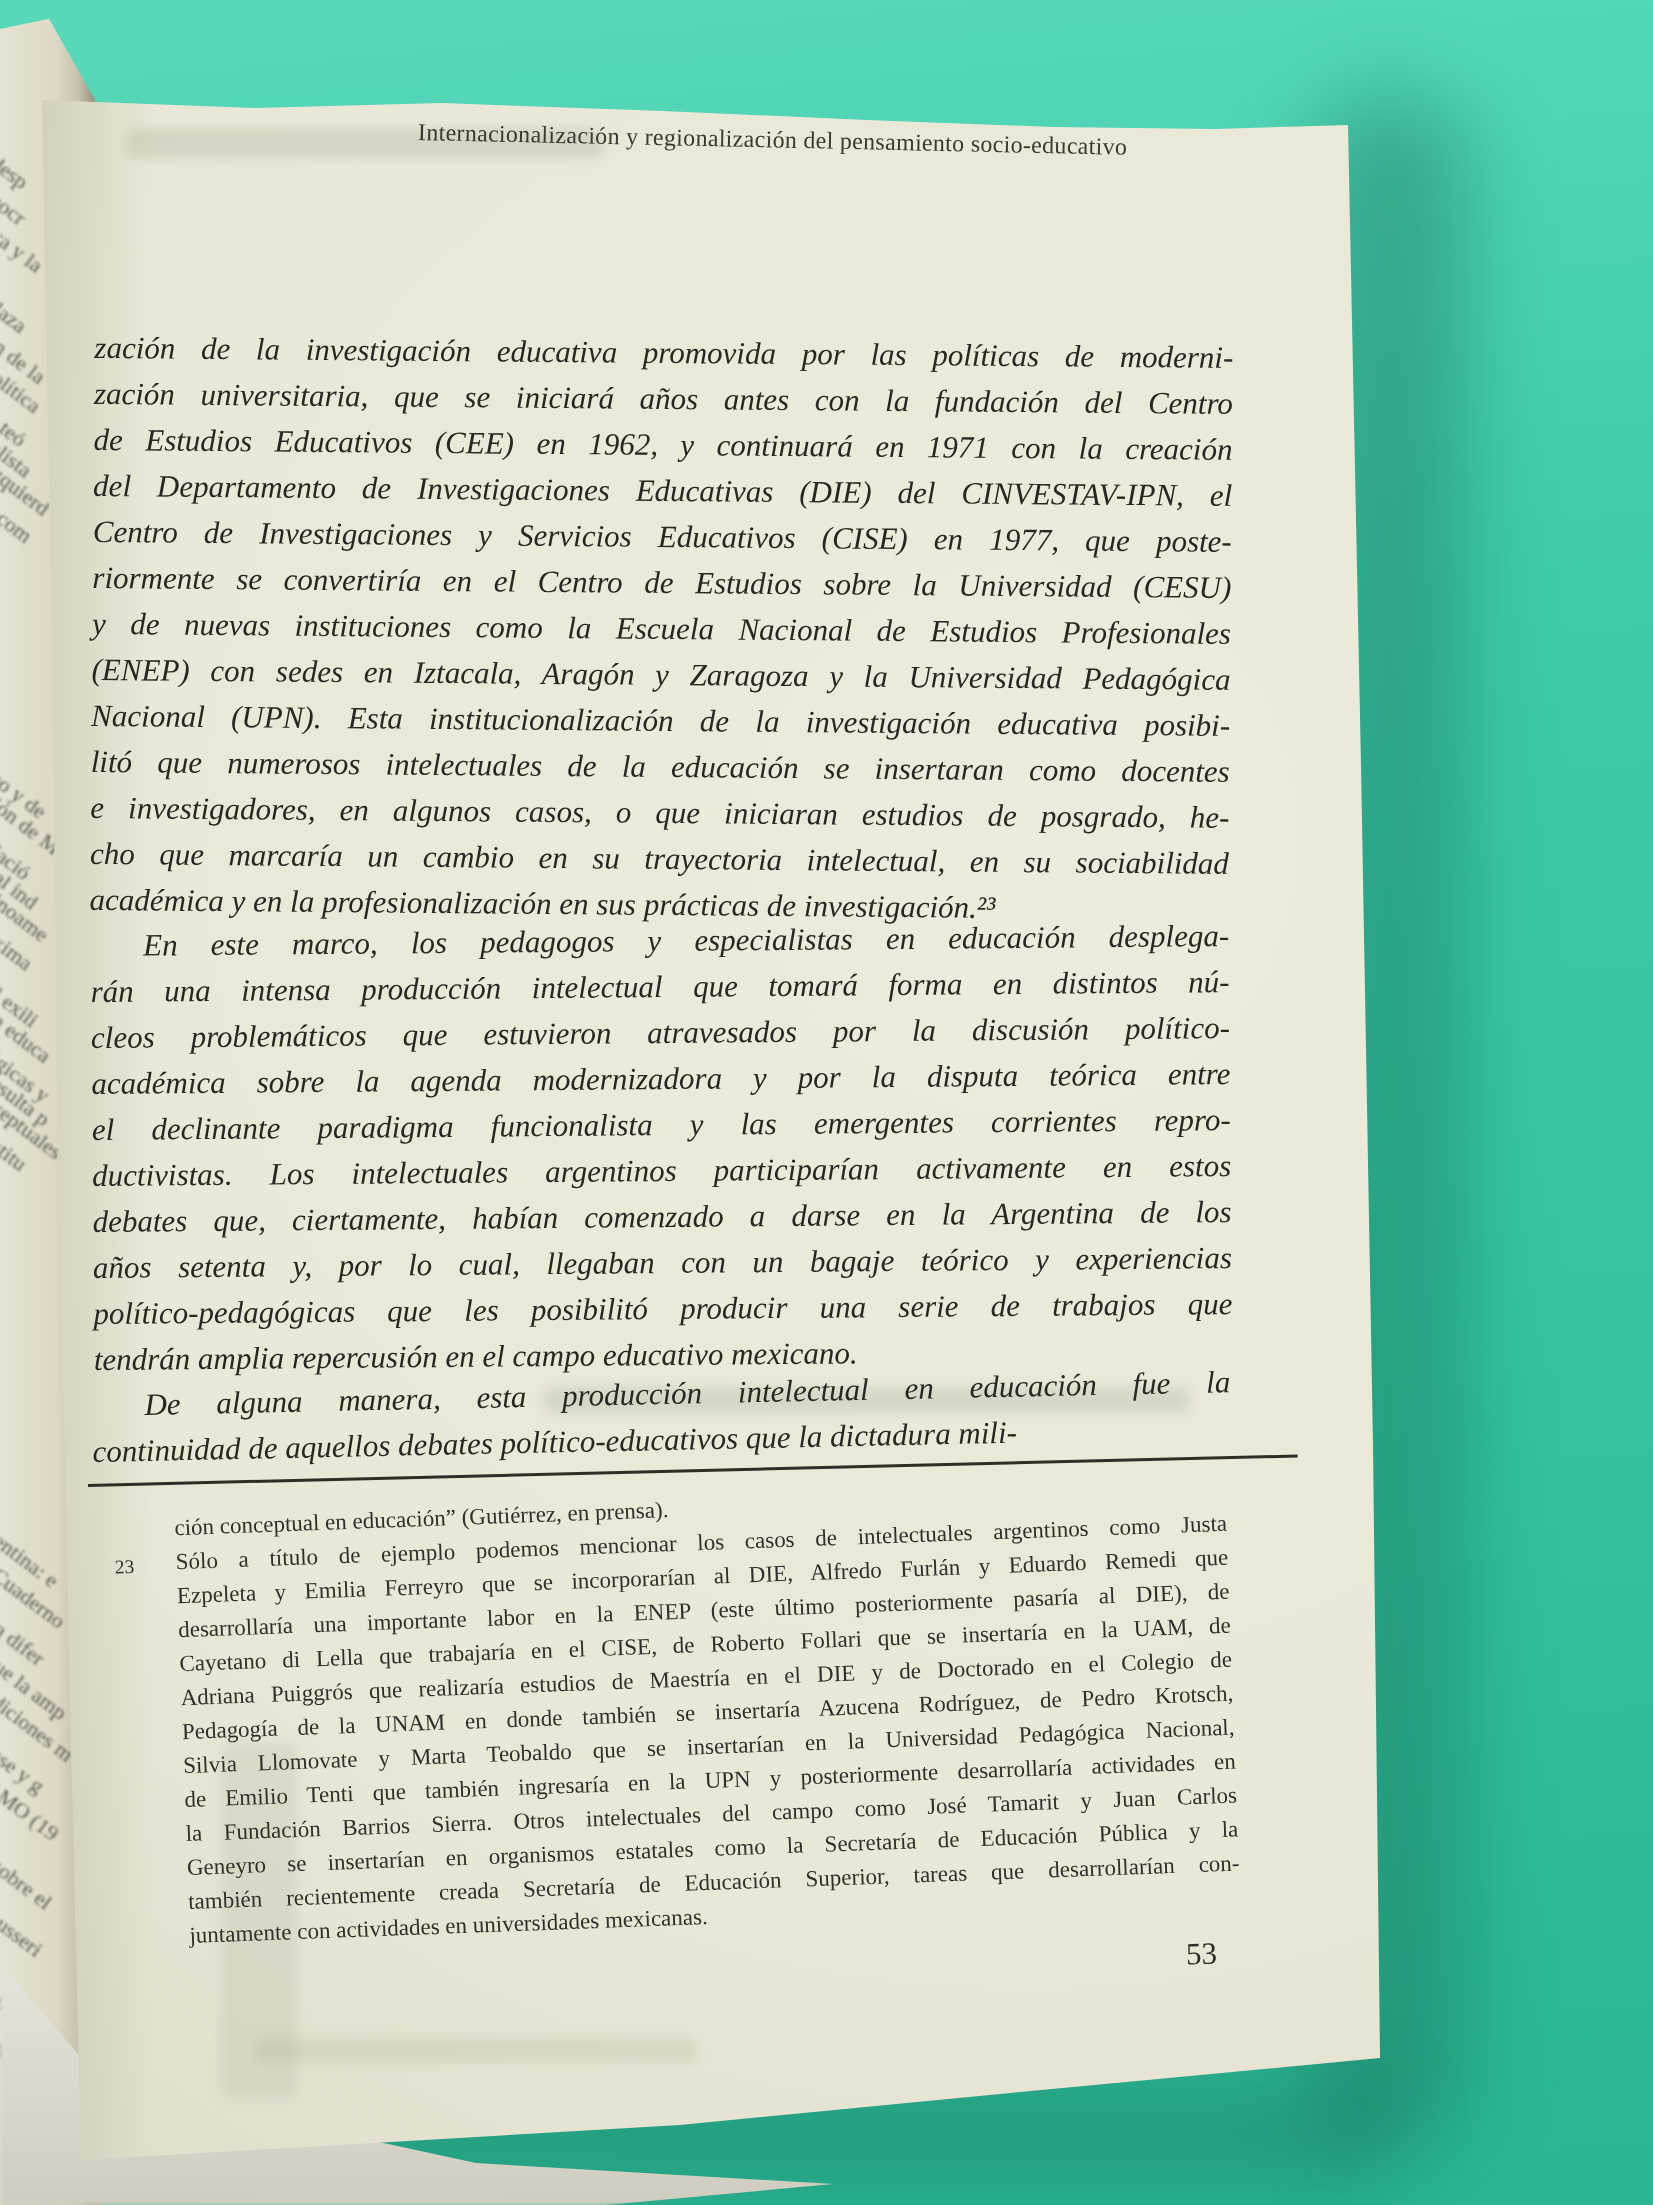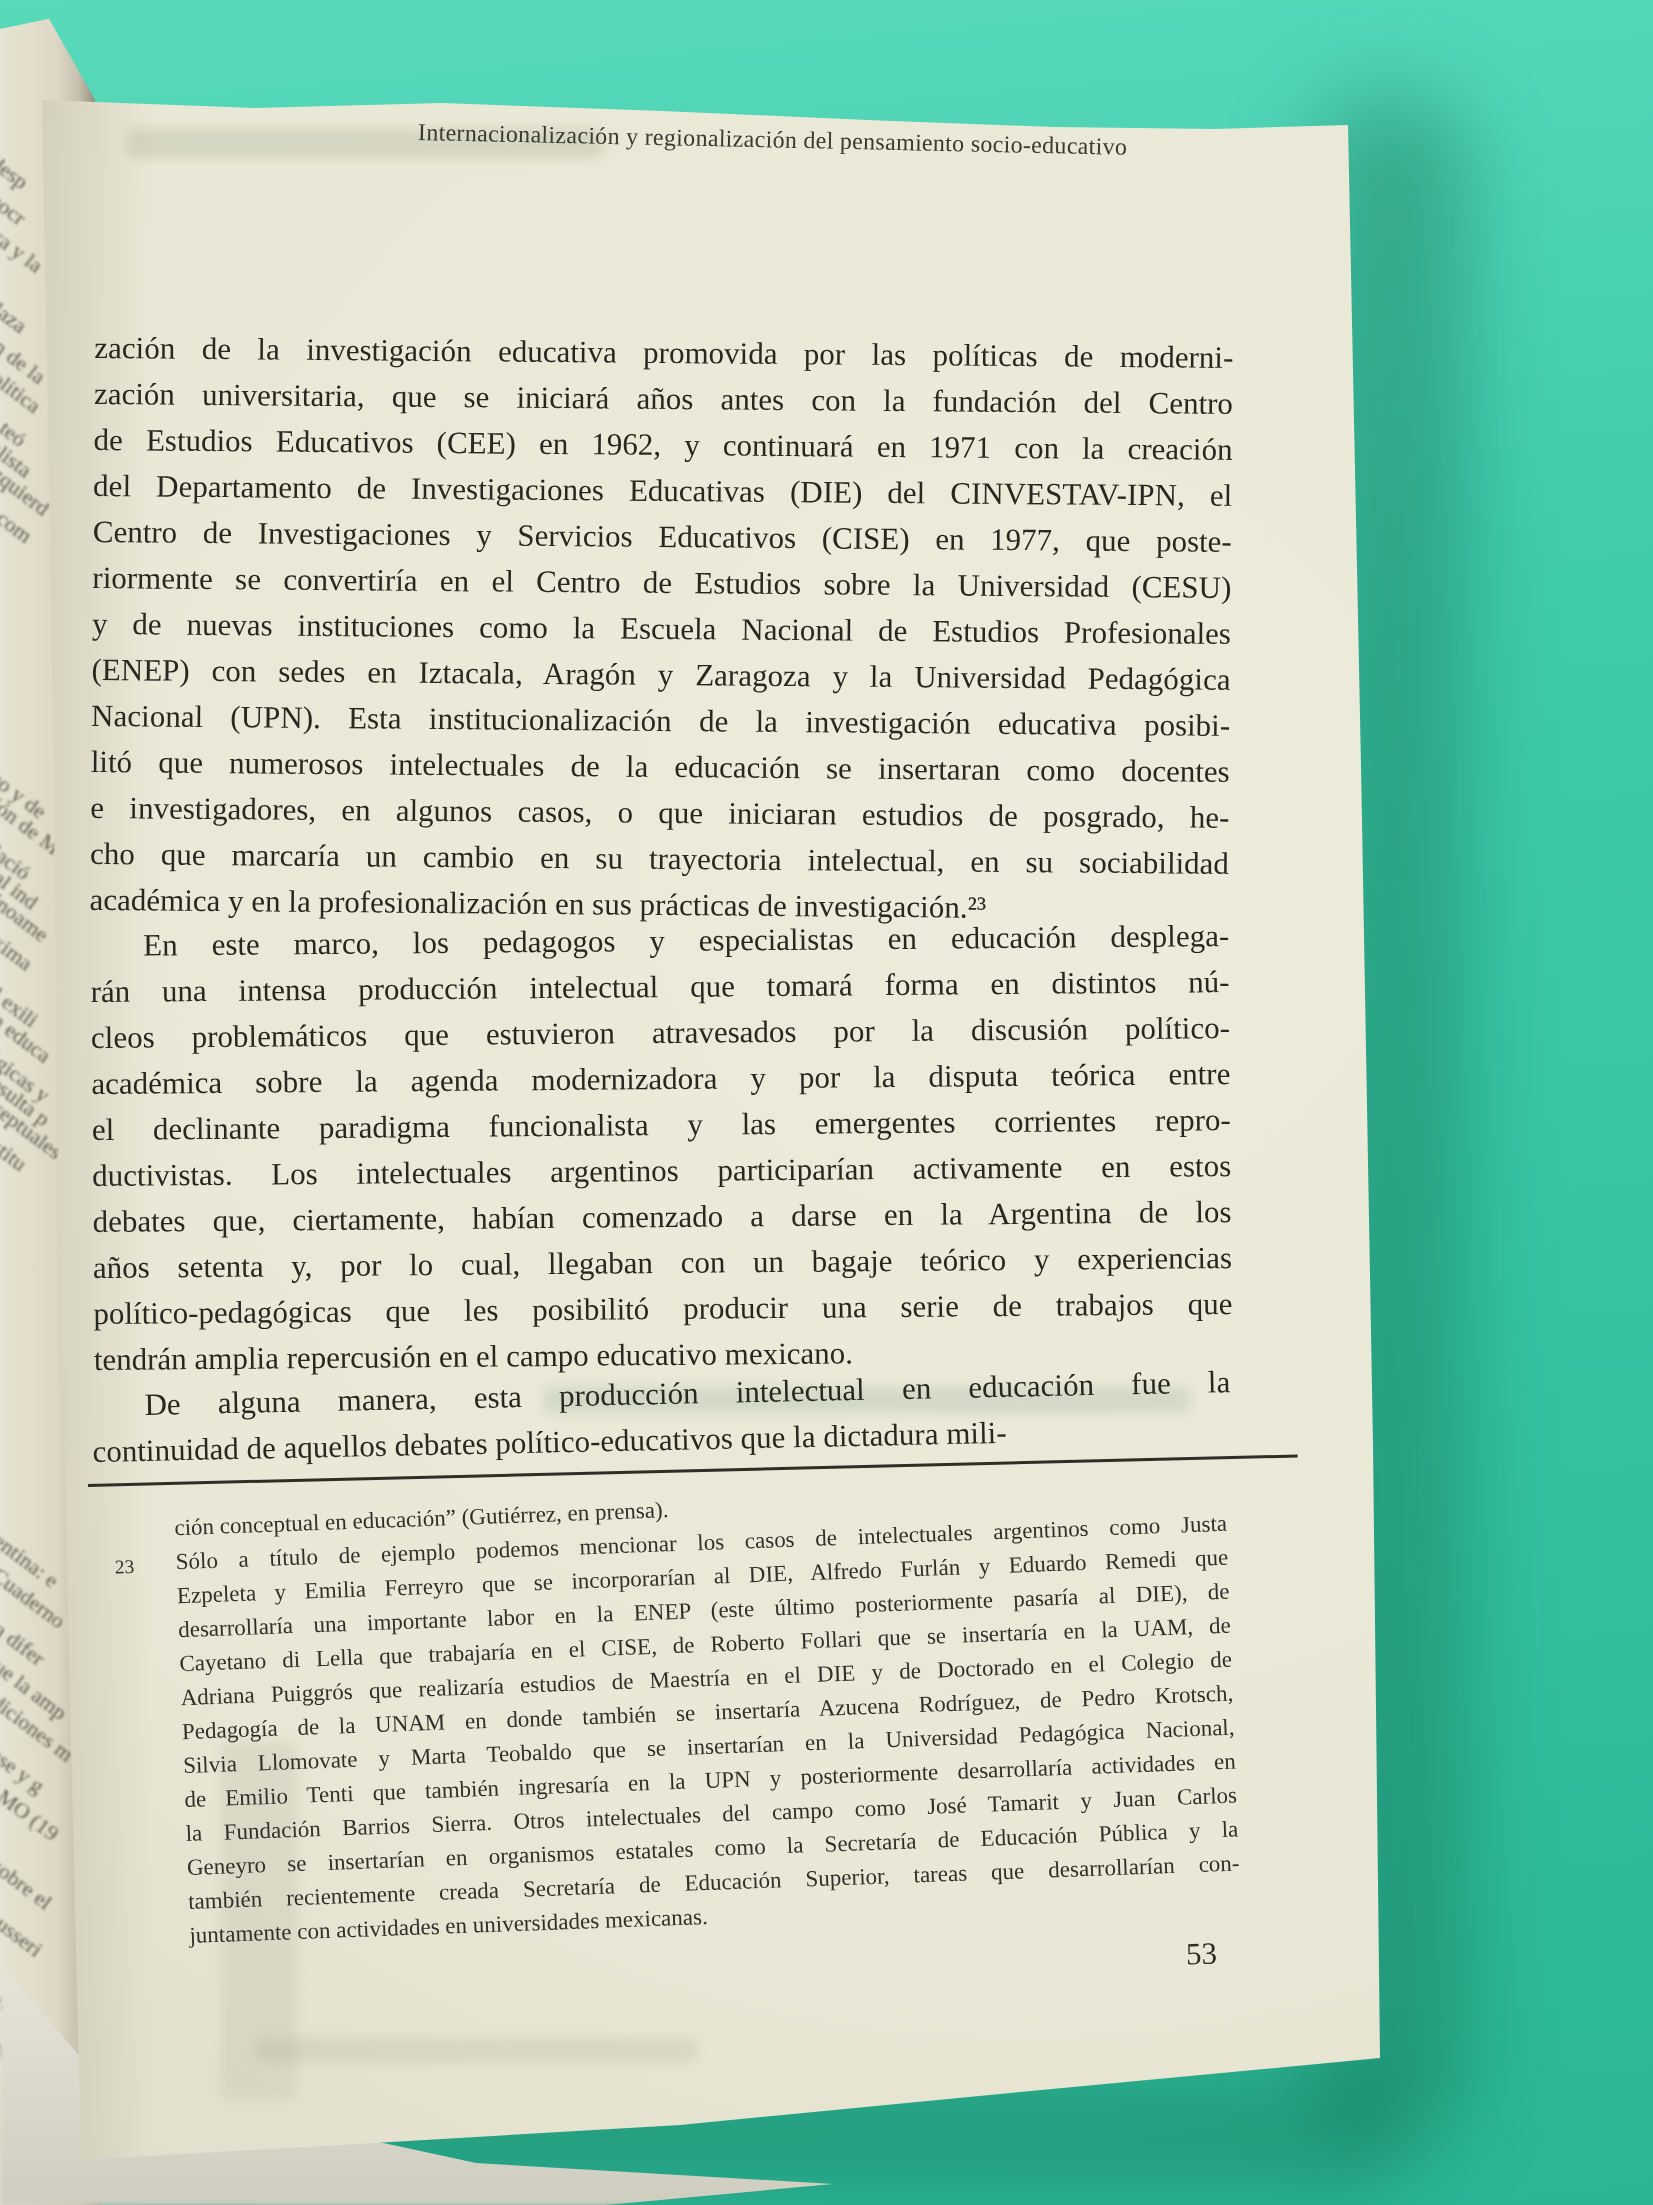--- a/index.html
+++ b/index.html
@@ -41,21 +41,21 @@
       linear-gradient(180deg,rgba(120,112,84,.16) 0px,rgba(120,112,84,0) 76px),
       radial-gradient(120% 90% at 62% 38%,#edebdb 0%,#e9e7d5 55%,#e0decb 85%,#d6d4c0 100%);}
 
   .page-content{position:absolute;left:0;top:0;width:100%;height:100%;
     color:#2a2a22;filter:blur(0.3px);}
 
   .running-head{position:absolute;left:418px;top:119px;font-size:24px;letter-spacing:0.3px;
     color:#3a3a30;transform:rotate(1.2deg);transform-origin:left center;white-space:nowrap;}
 
   .body-text{position:absolute;left:92px;top:325px;width:1139px;
-    font-size:31px;line-height:46px;color:#282820;}
+    font-size:31px;line-height:46px;color:#282820;font-style:italic;}
   .para{transform-origin:left center;}
   .para .line{text-align:justify;text-align-last:justify;height:46px;overflow:visible;white-space:normal;}
   .para .line.last{text-align-last:left;}
   .para.indent .line:first-child{text-indent:53px;}
 
   .footnote-rule{position:absolute;left:88px;top:1484px;width:1210px;height:3.4px;
     background:#2e2e27;transform:rotate(-1.4deg);transform-origin:left center;}
 
   .footnotes{position:absolute;left:104px;top:1514px;width:1130px;
     font-size:23px;line-height:34px;color:#30302a;

